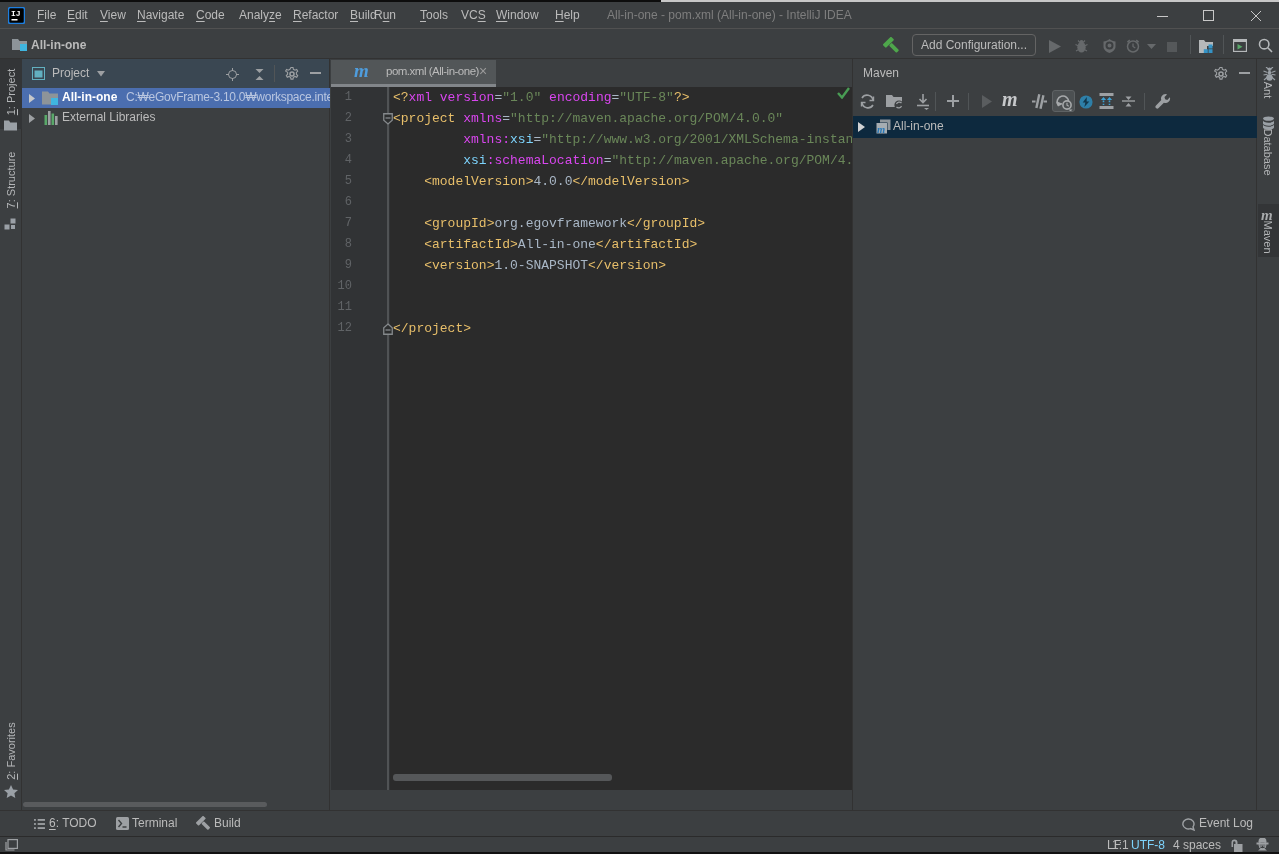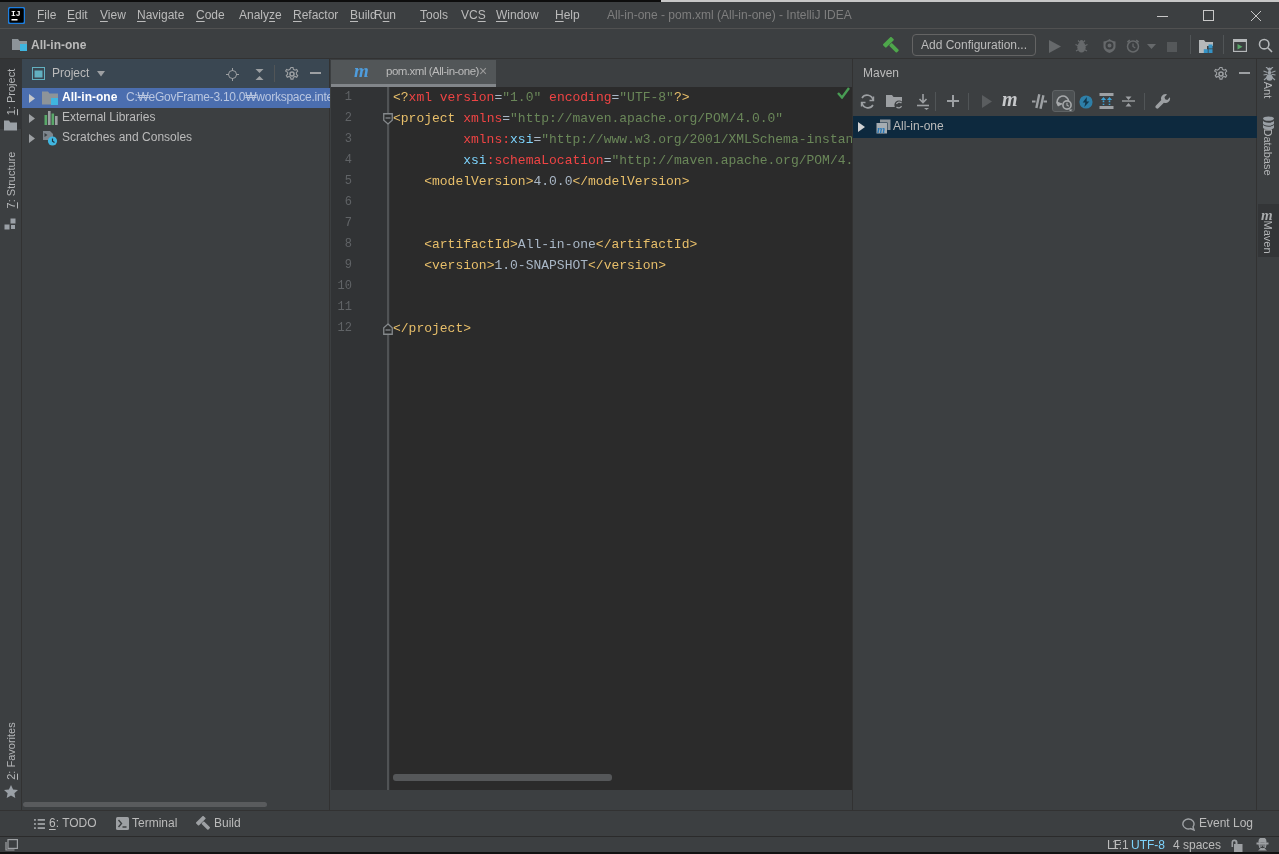--- a/index.html
+++ b/index.html
@@ -30,21 +30,21 @@
   .trow { position:absolute; left:0; width:308px; height:20px; font-size:12px; color:#bbbbbb; white-space:nowrap; overflow:hidden; }
   
   #editor { left:331px; top:59px; width:521px; height:751px; background:#3c3f41; }
   #tabbar { position:absolute; left:0; top:0; width:100%; height:28px; background:#3c3f41; }
   #tab1 { position:absolute; left:0; top:1px; width:165px; height:27px; background:#525658; color:#bbbbbb; font-size:12px; }
   #tabline { position:absolute; left:0; top:25px; width:165px; height:3px; background:#82868a; }
   #edbody { position:absolute; left:0; top:28px; width:521px; height:703px; background:#2b2b2b; overflow:hidden; }
   #gutter { position:absolute; left:0; top:0; width:59px; height:704px; background:#313335; }
   .ln { position:absolute; left:0; width:21px; text-align:right; height:21px; line-height:21px; color:#606366; font-family:"Liberation Mono",monospace; font-size:12px; }
   .cl { position:absolute; left:62px; height:21px; line-height:21px; font-family:"Liberation Mono",monospace; font-size:13px; white-space:pre; color:#a9b7c6; }
-  .tg { color:#e8bf6a; } .at { color:#ef4444; } .st { color:#6a8759; } .ns { color:#7dd3fc; }
+  .tg { color:#e8bf6a; } .at { color:#d946ef; } .st { color:#6a8759; } .ns { color:#7dd3fc; }
   
   #pmaven { left:853px; top:59px; width:404px; height:751px; background:#3c3f41; border-right:1px solid #323232; }
   
   #rstripe { left:1258px; top:59px; width:21px; height:751px; background:#3c3f41; }
   .vlabR { position:absolute; transform:rotate(90deg); transform-origin:center; color:#b4b6b8; font-size:11px; white-space:nowrap; }
   
   #botbar { left:0; top:810px; width:1279px; height:26px; background:#3c3f41; border-top:1px solid #323232; color:#bbbbbb; font-size:12px; }
   #statusbar { left:0; top:836px; width:1279px; height:16px; background:#3c3f41; border-top:1px solid #2b2b2b; color:#bbbbbb; font-size:12px; }
   #botblack { left:0; top:852px; width:1279px; height:2px; background:#111; }
 </style>
@@ -194,32 +194,20 @@
           <path d="M1 0 l6 4.5 L1 9 z" fill="#9da0a3"></path>
         </svg>
       <svg class="abs" style="left:22px;top:3px" width="14" height="14" viewBox="0 0 14 14">
         <rect x="0.5" y="4" width="2.6" height="10" fill="#59a869"></rect>
         <rect x="4" y="0" width="2.6" height="14" fill="#9da0a3"></rect>
         <rect x="7.5" y="2.5" width="2.6" height="11.5" fill="#59a869"></rect>
         <rect x="11" y="5" width="2.6" height="9" fill="#9da0a3"></rect>
       </svg>
       <span style="position:absolute;left:40px;top:2px">External Libraries</span>
     </div>
-    <div class="trow" style="top:69px">
-      <svg class="abs" style="left:6px;top:6px" width="8" height="9" viewBox="0 0 8 9">
-          <path d="M1 0 l6 4.5 L1 9 z" fill="#9da0a3"></path>
-        </svg>
-      <svg class="abs" style="left:20px;top:2px" width="17" height="17" viewBox="0 0 17 17">
-        <path d="M1 1 h7 l3 3 v6 h-10 z" fill="#7d858c"></path>
-        <path d="M2.5 3 l3 2 -3 2 z" fill="#3a3f42"></path>
-        <circle cx="10.5" cy="11" r="4.6" fill="#40b6e0"></circle>
-        <path d="M10.5 8.4 v2.8 l2 1.4" stroke="#1a3340" stroke-width="1.2" fill="none"></path>
-      </svg>
-      <span style="position:absolute;left:40px;top:2px">Scratches and Consoles</span>
-    </div>
     <div class="abs" style="left:1px;top:743px;width:244px;height:5px;background:#595b5d;border-radius:3px"></div>
   </div>
 
   <div class="abs" id="editor">
     <div id="tabbar">
       <div id="tab1">
         <span style="position:absolute;left:23px;top:0px;color:#4f9ddd;font-style:italic;font-weight:bold;font-family:'Liberation Serif',serif;font-size:19px">m</span>
         <span style="position:absolute;left:55px;top:5px;font-size:11.5px;letter-spacing:-0.5px">pom.xml (All-in-one)</span>
         <span style="position:absolute;left:148px;top:3px;color:#9b9b9b;font-size:14px">×</span>
       </div>
@@ -237,20 +225,21 @@
       <div class="ln" style="top:147px">8</div>
       <div class="ln" style="top:168px">9</div>
       <div class="ln" style="top:189px">10</div>
       <div class="ln" style="top:210px">11</div>
       <div class="ln" style="top:231px">12</div>
       <div class="cl" style="top:0"><span class="tg">&lt;?</span><span class="at">xml version</span>=<span class="st">"1.0"</span> <span class="at">encoding</span>=<span class="st">"UTF-8"</span><span class="tg">?&gt;</span></div>
       <div class="cl" style="top:21px"><span class="tg">&lt;project</span> <span class="at">xmlns</span>=<span class="st">"http://maven.apache.org/POM/4.0.0"</span></div>
       <div class="cl" style="top:42px">         <span class="at">xmlns:</span><span class="ns">xsi</span>=<span class="st">"http://www.w3.org/2001/XMLSchema-instance"</span></div>
       <div class="cl" style="top:63px">         <span class="ns">xsi</span><span class="at">:schemaLocation</span>=<span class="st">"http://maven.apache.org/POM/4.0.0 http://...."</span></div>
       <div class="cl" style="top:84px">    <span class="tg">&lt;modelVersion&gt;</span>4.0.0<span class="tg">&lt;/modelVersion&gt;</span></div>
+      <div class="cl" style="top:126px">    <span class="tg">&lt;groupId&gt;</span>org.egovframework<span class="tg">&lt;/groupId&gt;</span></div>
       <div class="cl" style="top:147px">    <span class="tg">&lt;artifactId&gt;</span>All-in-one<span class="tg">&lt;/artifactId&gt;</span></div>
       <div class="cl" style="top:168px">    <span class="tg">&lt;version&gt;</span>1.0-SNAPSHOT<span class="tg">&lt;/version&gt;</span></div>
       <div class="cl" style="top:231px"><span class="tg">&lt;/project&gt;</span></div>
       <div class="abs" style="left:56px;top:0;width:2px;height:703px;background:#505355"></div>
       <svg class="abs" style="left:52px;top:26px" width="10" height="12" viewBox="0 0 10 12">
         <path d="M0.75 0.75 h8.5 v6.5 L5 11 L0.75 7.25 z" fill="#2d2f30" stroke="#85898c" stroke-width="1.3"></path>
         <path d="M2.5 5 h5" stroke="#85898c" stroke-width="1.3"></path>
       </svg>
       <svg class="abs" style="left:52px;top:236px" width="10" height="12" viewBox="0 0 10 12">
         <path d="M5 1 L9.25 4.75 v6.5 H0.75 v-6.5 z" fill="#2d2f30" stroke="#85898c" stroke-width="1.3"></path>

